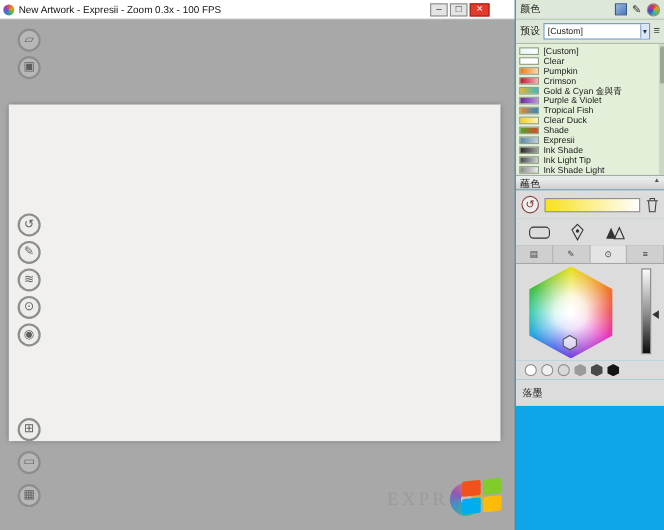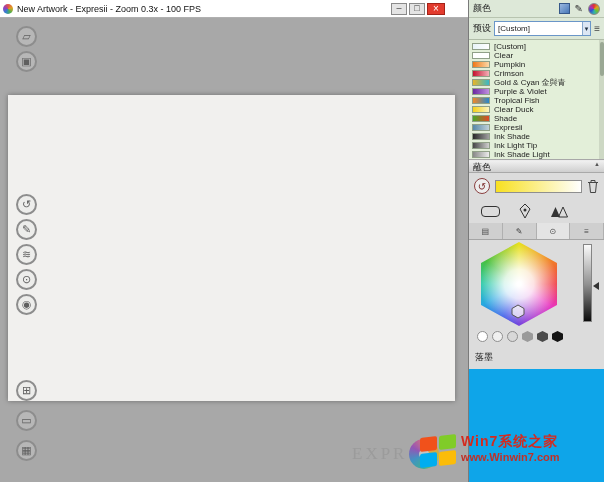--- a/index.html
+++ b/index.html
@@ -349,19 +349,15 @@
     </div>
   </div>
 
   <div class="win7">
     <span class="flag">
       <span class="f-red"></span>
         <span class="f-green"></span>
         <span class="f-blue"></span>
         <span class="f-yellow"></span>
     </span>
-    <span class="win7-text">
-      <span class="w7-line1">Win7系统之家</span>
-      <span class="w7-line2">www.Winwin7.com</span>
-    </span>
   </div>
 
 </div>
 
 </body></html>

